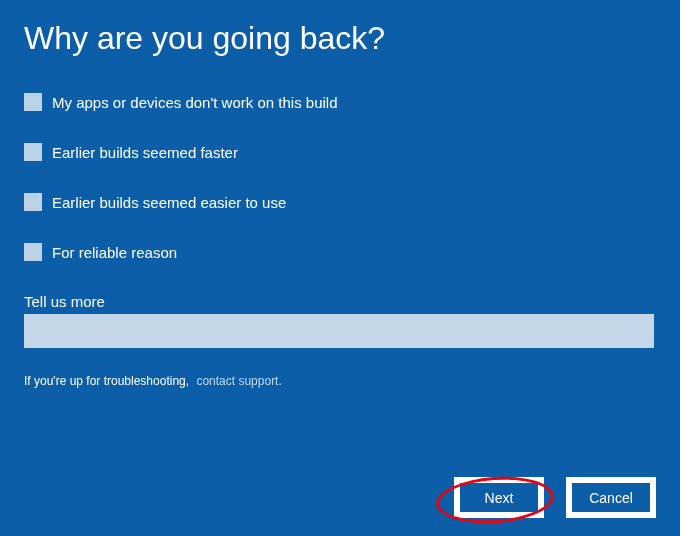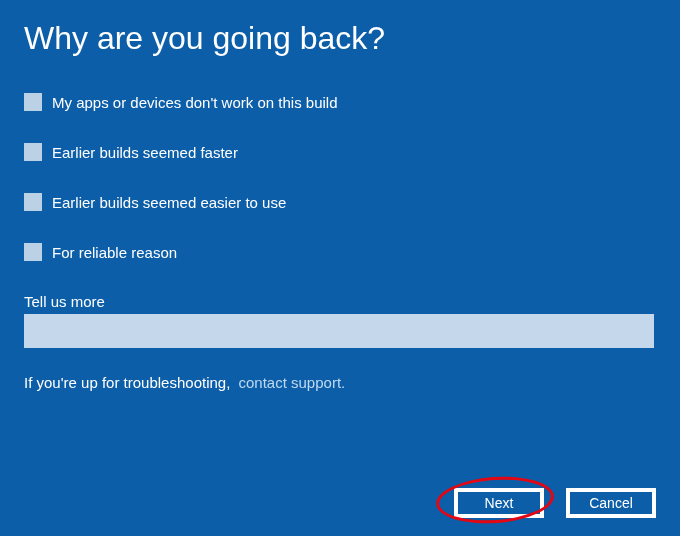--- a/index.html
+++ b/index.html
@@ -51,39 +51,39 @@
       height: 34px;
       background: #C5D8EB;
       border: none;
       outline: none;
       padding: 0 6px;
       font-size: 14px;
       color: #1a1a1a;
     }
     .troubleshoot {
       margin-top: 26px;
-      font-size: 15px;
+      font-size: 12px;
     }
     .troubleshoot .link {
       color: #BFD9F2;
       cursor: pointer;
       margin-left: 4px;
     }
     .button-row {
       position: absolute;
       right: 24px;
       bottom: 18px;
       display: flex;
       gap: 22px;
     }
     .btn {
       width: 90px;
-      height: 30px;
+      height: 41px;
       background: transparent;
-      border: 4px solid #ffffff;
+      border: 6px solid #ffffff;
       color: #ffffff;
       font-size: 14px;
       font-family: inherit;
       cursor: pointer;
       display: flex;
       align-items: center;
       justify-content: center;
     }
     .highlight-ring {
       position: absolute;

